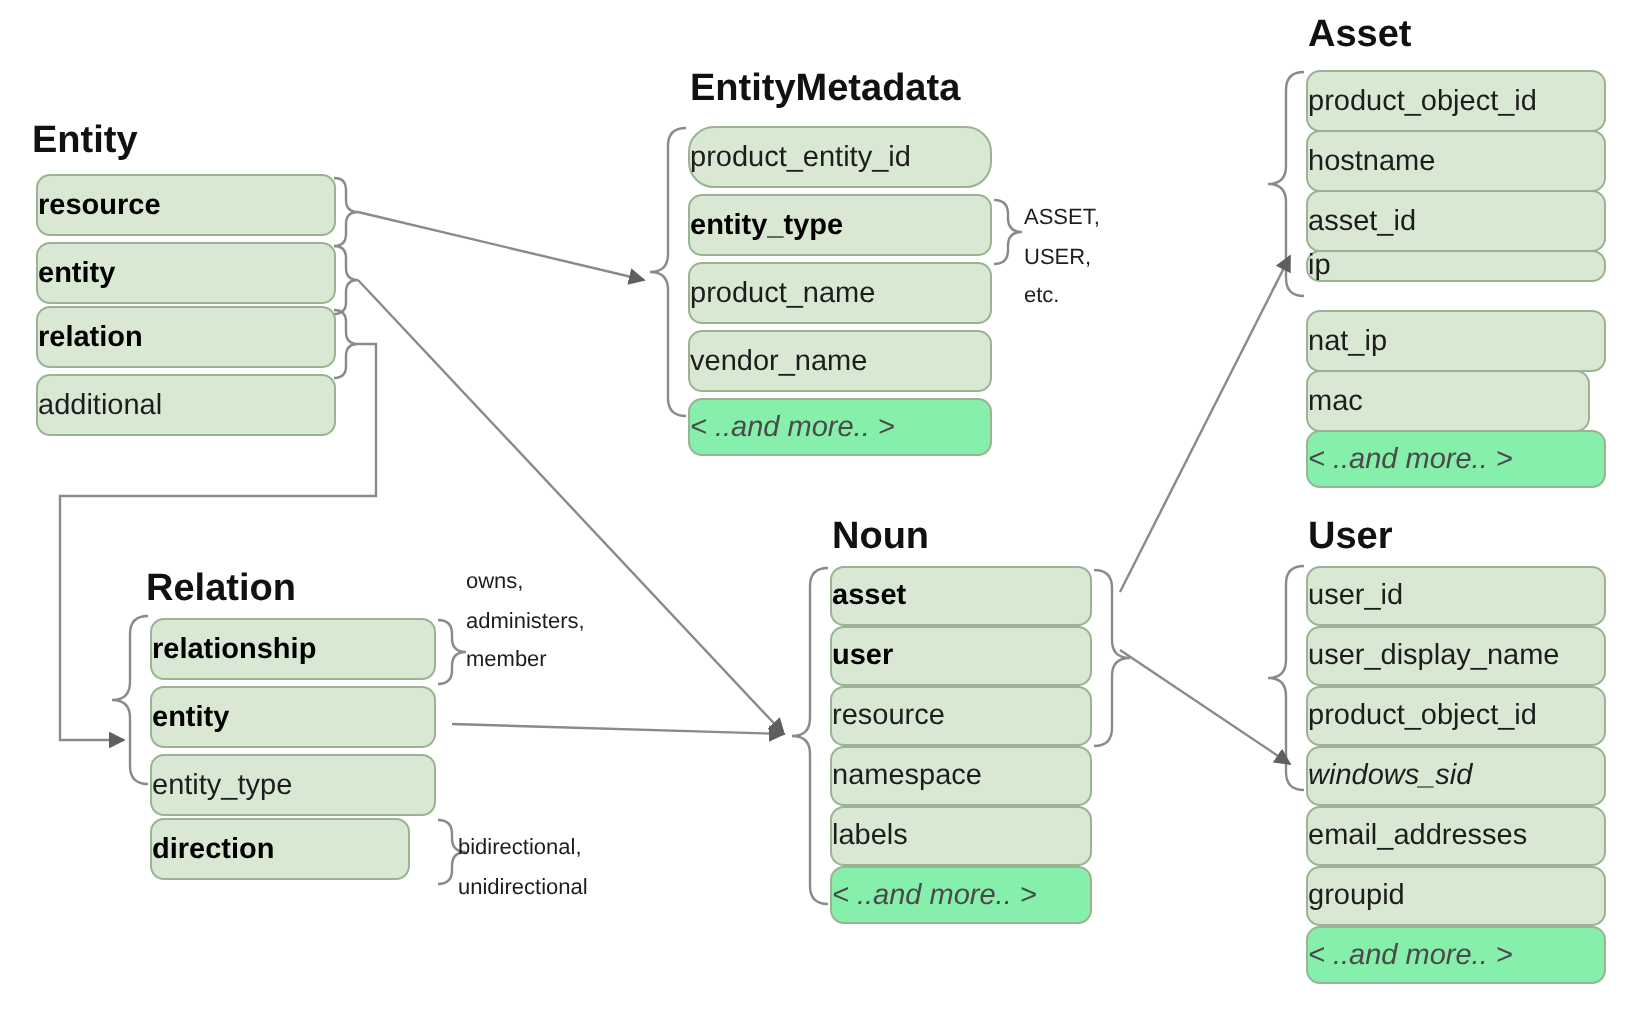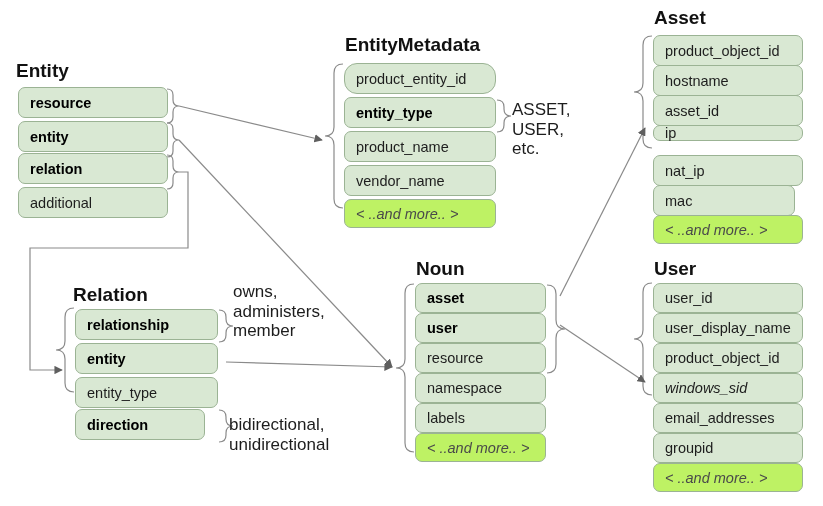--- a/index.html
+++ b/index.html
@@ -6,26 +6,26 @@
   body{width:823px;height:506px;position:relative;overflow:hidden;
        font-family:"Liberation Sans","DejaVu Sans",sans-serif;}
   #stage{position:absolute;left:0;top:0;width:823px;height:506px;}
   svg.conn{position:absolute;left:0;top:0;width:823px;height:506px;pointer-events:none;}
 
   .group{position:absolute;}
   .gtitle{position:absolute;font-size:19px;font-weight:bold;color:#111;
           letter-spacing:0px;white-space:nowrap;}
   .row{position:absolute;box-sizing:border-box;
        background:#d9e8d3;border:1px solid #9bb394;border-radius:7px;
-       display:flex;align-items:center;padding-left:11px;
+       display:flex;align-items:center;padding-left:0;
        font-size:14.5px;color:#1d1d1d;white-space:nowrap;}
   .row.bold{font-weight:bold;color:#000;}
-  .row.more{font-style:italic;color:#4a4a4a;background:#bef264;}
+  .row.more{font-style:italic;color:#4a4a4a;background:#86efac;}
 
-  .note{position:absolute;font-size:17px;color:#1d1d1d;line-height:19.5px;
+  .note{position:absolute;font-size:11px;color:#1d1d1d;line-height:19.5px;
         white-space:pre;}
 </style>
 </head>
 <body>
 
 <div id="stage">
 
   <svg class="conn" viewBox="0 0 823 506">
     <defs>
       <marker id="arrow" viewBox="0 0 10 10" refX="9" refY="5" markerWidth="7" markerHeight="7" orient="auto-start-reverse">

